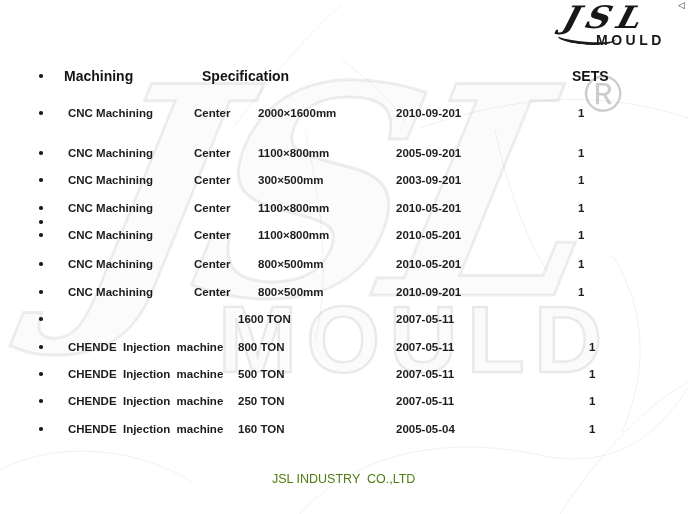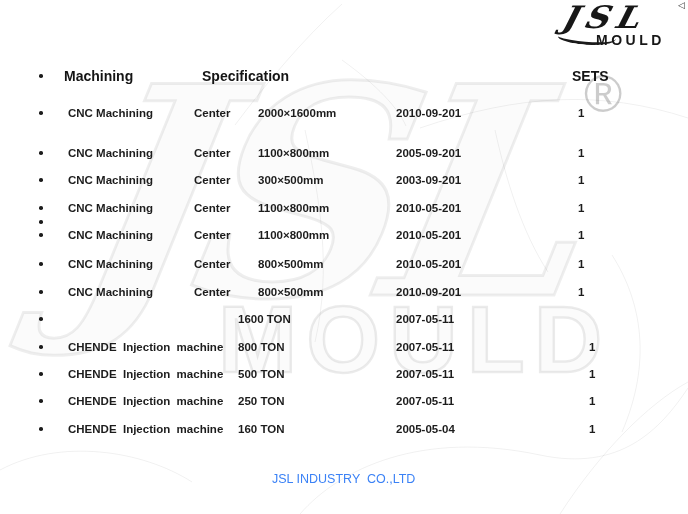--- a/index.html
+++ b/index.html
@@ -53,21 +53,21 @@
   .row .bullet{top:4px;}
   .c-equip{left:68px;}
   .c-label{left:194px;}
   .c-dim{left:258px;}
   .c-ton{left:238px;text-align:center;}
   .c-date{left:396px;}
   .c-sets{left:578px;}
   .row.injection .c-sets{left:589px;}
 
   
-  .footer{position:absolute;left:272px;top:472px;font-size:12.5px;color:#3b82f6;
+  .footer{position:absolute;left:272px;top:472px;font-size:12.5px;color:#4d7c0f;
           white-space:pre;}
 </style>
 </head>
 <body>
 
 <div class="page">
 
   <svg class="bg-lines" width="688" height="514" viewBox="0 0 688 514" xmlns="http://www.w3.org/2000/svg">
     <g fill="none" stroke="#000000" stroke-opacity="0.06" stroke-width="1">
       <path d="M235,125 C265,85 302,40 342,4"></path>

